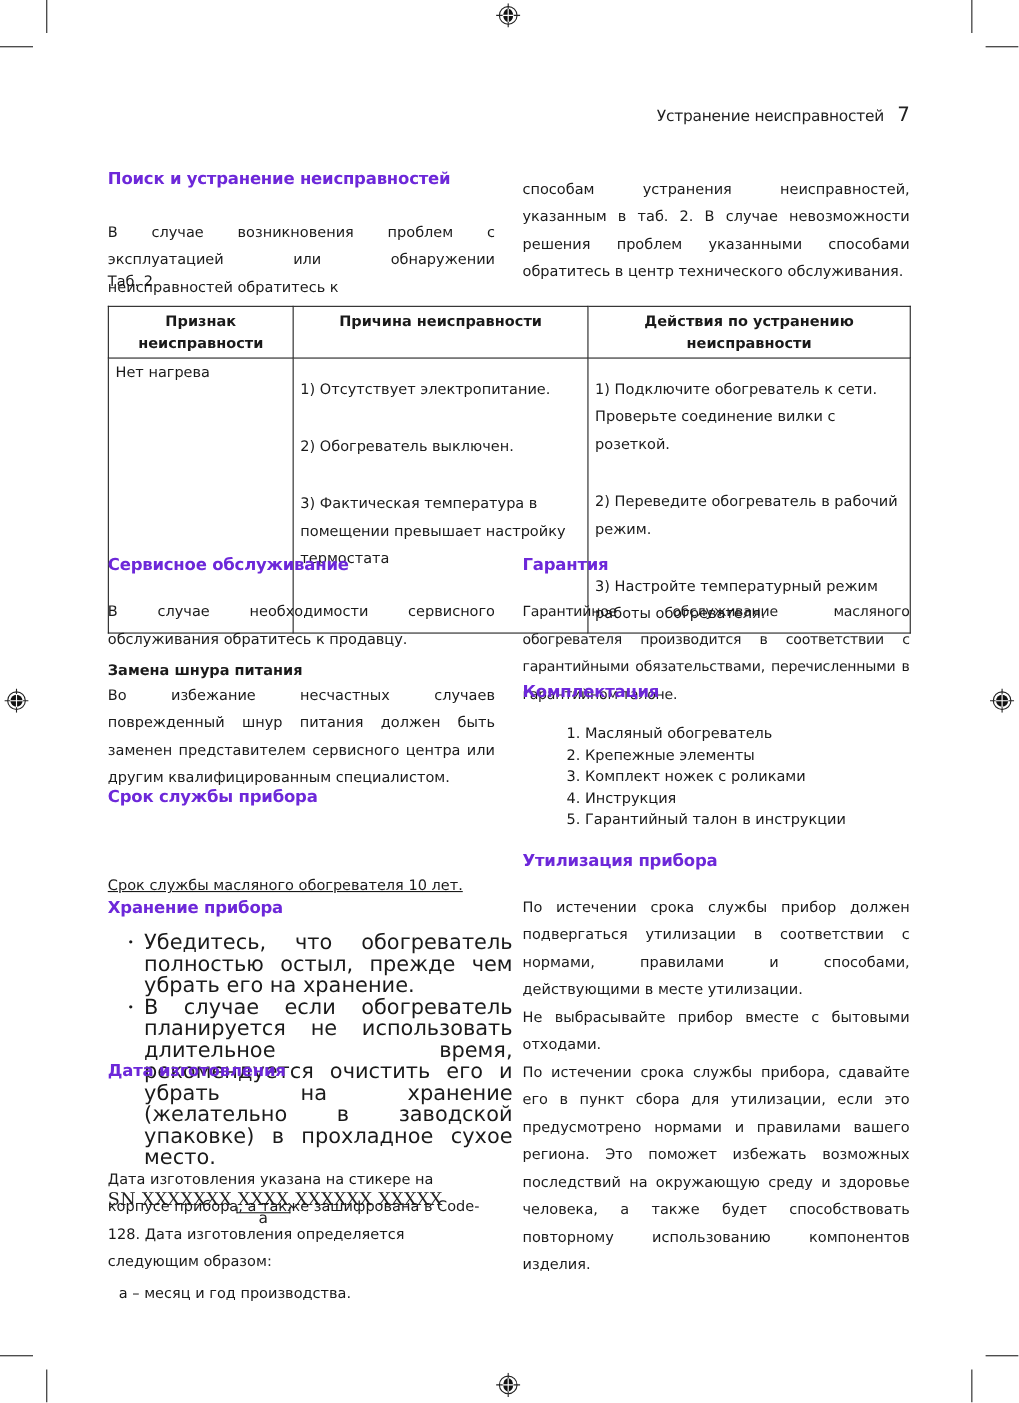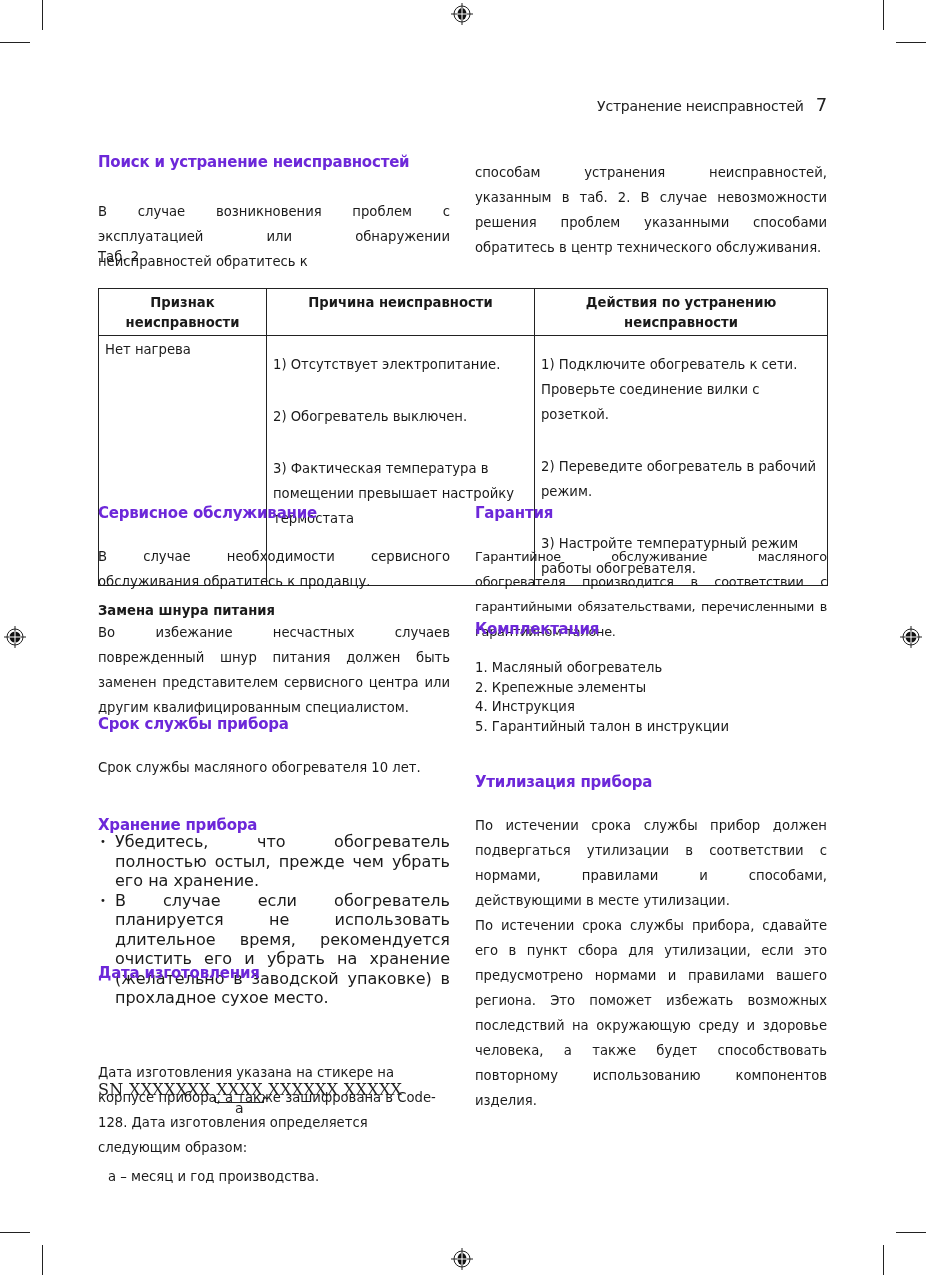--- a/index.html
+++ b/index.html
@@ -23,32 +23,32 @@
   .col-right { position: absolute; left: 475px; width: 352px; }
 
   h2 {
     margin: 0; font-size: 15px; font-weight: bold; color: #6d28d9;
     letter-spacing: -0.2px;
   }
   p { margin: 0; font-size: 13.2px; line-height: 25px; text-align: justify; }
   .sub { font-weight: bold; font-size: 13.2px; line-height: 19.5px; }
 
   table.fault {
-    position: absolute; left: 98px; top: 288px; width: 730px;
+    position: absolute; left: 98px; top: 278px; width: 730px;
     border-collapse: collapse; font-size: 13.2px; line-height: 19.5px;
   }
   table.fault th, table.fault td {
     border: 1px solid #222; vertical-align: top; padding: 4px 6px;
   }
   table.fault th { font-weight: bold; text-align: center; padding: 4px 6px 3px; }
   table.fault td p { text-align: left; margin-top: 12px; }
   .gap { height: 15px; }
 
   ol.list { margin: 0; padding: 0; list-style: none; font-size: 13.2px; line-height: 19.5px; }
-  ul.bullets { margin: 0; padding: 0; list-style: none; font-size: 16px; line-height: 19.5px; }
+  ul.bullets { margin: 16px; padding: 0; list-style: none; font-size: 19px; line-height: 19.5px; }
   ul.bullets li { position: relative; padding-left: 17px; text-align: justify; }
   ul.bullets li::before { content: "•"; position: absolute; left: 2px; font-size: 10px; }
 
   .sn {
     font-family: "DejaVu Serif", serif; font-size: 16px; letter-spacing: 0.3px;
     white-space: nowrap; position: relative; color: #222;
   }
   .sn .mark { position: relative; display: inline-block; }
   .sn .bracket {
     position: absolute; left: -1px; right: -1px; top: 17px; height: 5px;
@@ -146,44 +146,46 @@
     </tr>
   </tbody>
 </table>
 
 <h2 class="abs" style="left:98px; top:504px;">Сервисное обслуживание</h2>
 <p class="col-left" style="top:544px;">В случае необходимости сервисного обслуживания обратитесь к продавцу.</p>
 <div class="col-left sub" style="top:601px;">Замена шнура питания</div>
 <p class="col-left" style="top:620px;">Во избежание несчастных случаев поврежденный шнур питания должен быть заменен представителем сервисного центра или другим квалифицированным специалистом.</p>
 
 <h2 class="abs" style="left:98px; top:715px;">Срок службы прибора</h2>
-<p class="col-left" style="top:755px;">Срок службы масляного обогревателя 10 лет.</p>
+<p class="col-left" style="top:793px;text-decoration:underline;">Срок службы масляного обогревателя 10 лет.</p>
 
 <h2 class="abs" style="left:98px; top:816px;">Хранение прибора</h2>
 <ul class="bullets col-left" style="top:832px;">
   <li>Убедитесь, что обогреватель полностью остыл, прежде чем убрать его на хранение.</li>
   <li>В случае если обогреватель планируется не использовать длительное время, рекомендуется очистить его и убрать на хранение (желательно в заводской упаковке) в прохладное сухое место.</li>
 </ul>
 
 <h2 class="abs" style="left:98px; top:964px;">Дата изготовления</h2>
 <p class="col-left" style="top:1060px; text-align:left;">Дата изготовления указана на стикере на корпусе прибора, а также зашифрована в Code-128. Дата изготовления определяется следующим образом:</p>
 
 <div class="sn abs" style="left:98px; top:1080px;">
   <span style="white-space:pre;">SN XXXXXXX </span><span class="mark"><span>XXXX</span><span class="bracket"></span><span class="bracket-label">а</span></span><span style="white-space:pre;"> XXXXXX XXXXX</span>
 </div>
 <p class="col-left" style="top:1164px;margin-left:10px;">а – месяц и год производства.</p>
 
 <h2 class="abs" style="left:475px; top:504px;">Гарантия</h2>
 <p class="col-right" style="top:544px; font-size:12.8px; letter-spacing:-0.2px;">Гарантийное обслуживание масляного обогревателя производится в соответствии с гарантийными обязательствами, перечисленными в гарантийном талоне.</p>
 
 <h2 class="abs" style="left:475px; top:620px;">Комплектация</h2>
-<ol class="list col-right" style="top:658px;">
+<ol class="list col-right" style="top:658px;margin-left:40px;">
   <li>1. Масляный обогреватель</li>
   <li>2. Крепежные элементы</li>
+  <li>3. Комплект ножек с роликами</li>
   <li>4. Инструкция</li>
   <li>5. Гарантийный талон в инструкции</li>
 </ol>
 
 <h2 class="abs" style="left:475px; top:773px;">Утилизация прибора</h2>
 <div class="col-right" style="top:813px;">
   <p>По истечении срока службы прибор должен подвергаться утилизации в соответствии с нормами, правилами и способами, действующими в месте утилизации.</p>
+  <p>Не выбрасывайте прибор вместе с бытовыми отходами.</p>
   <p>По истечении срока службы прибора, сдавайте его в пункт сбора для утилизации, если это предусмотрено нормами и правилами вашего региона. Это поможет избежать возможных последствий на окружающую среду и здоровье человека, а также будет способствовать повторному использованию компонентов изделия.</p>
 </div>
 
 </body></html>

